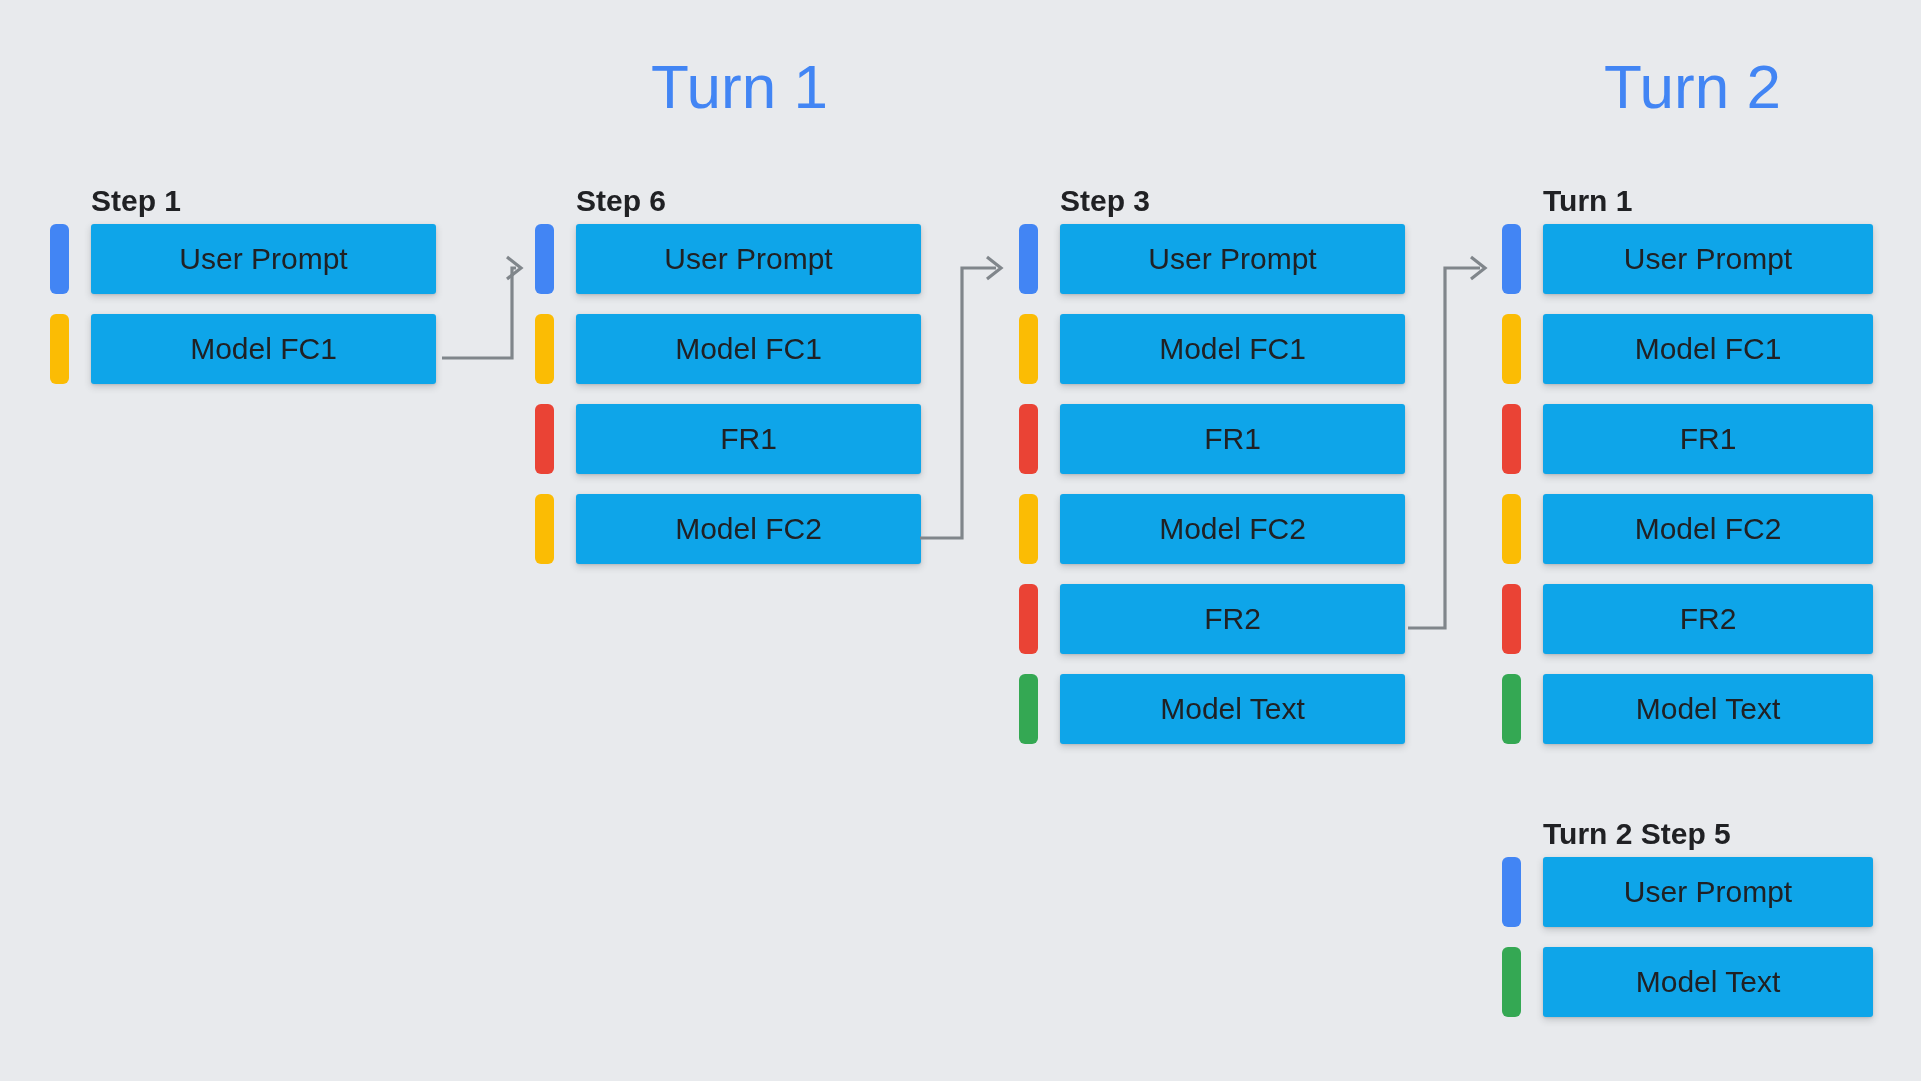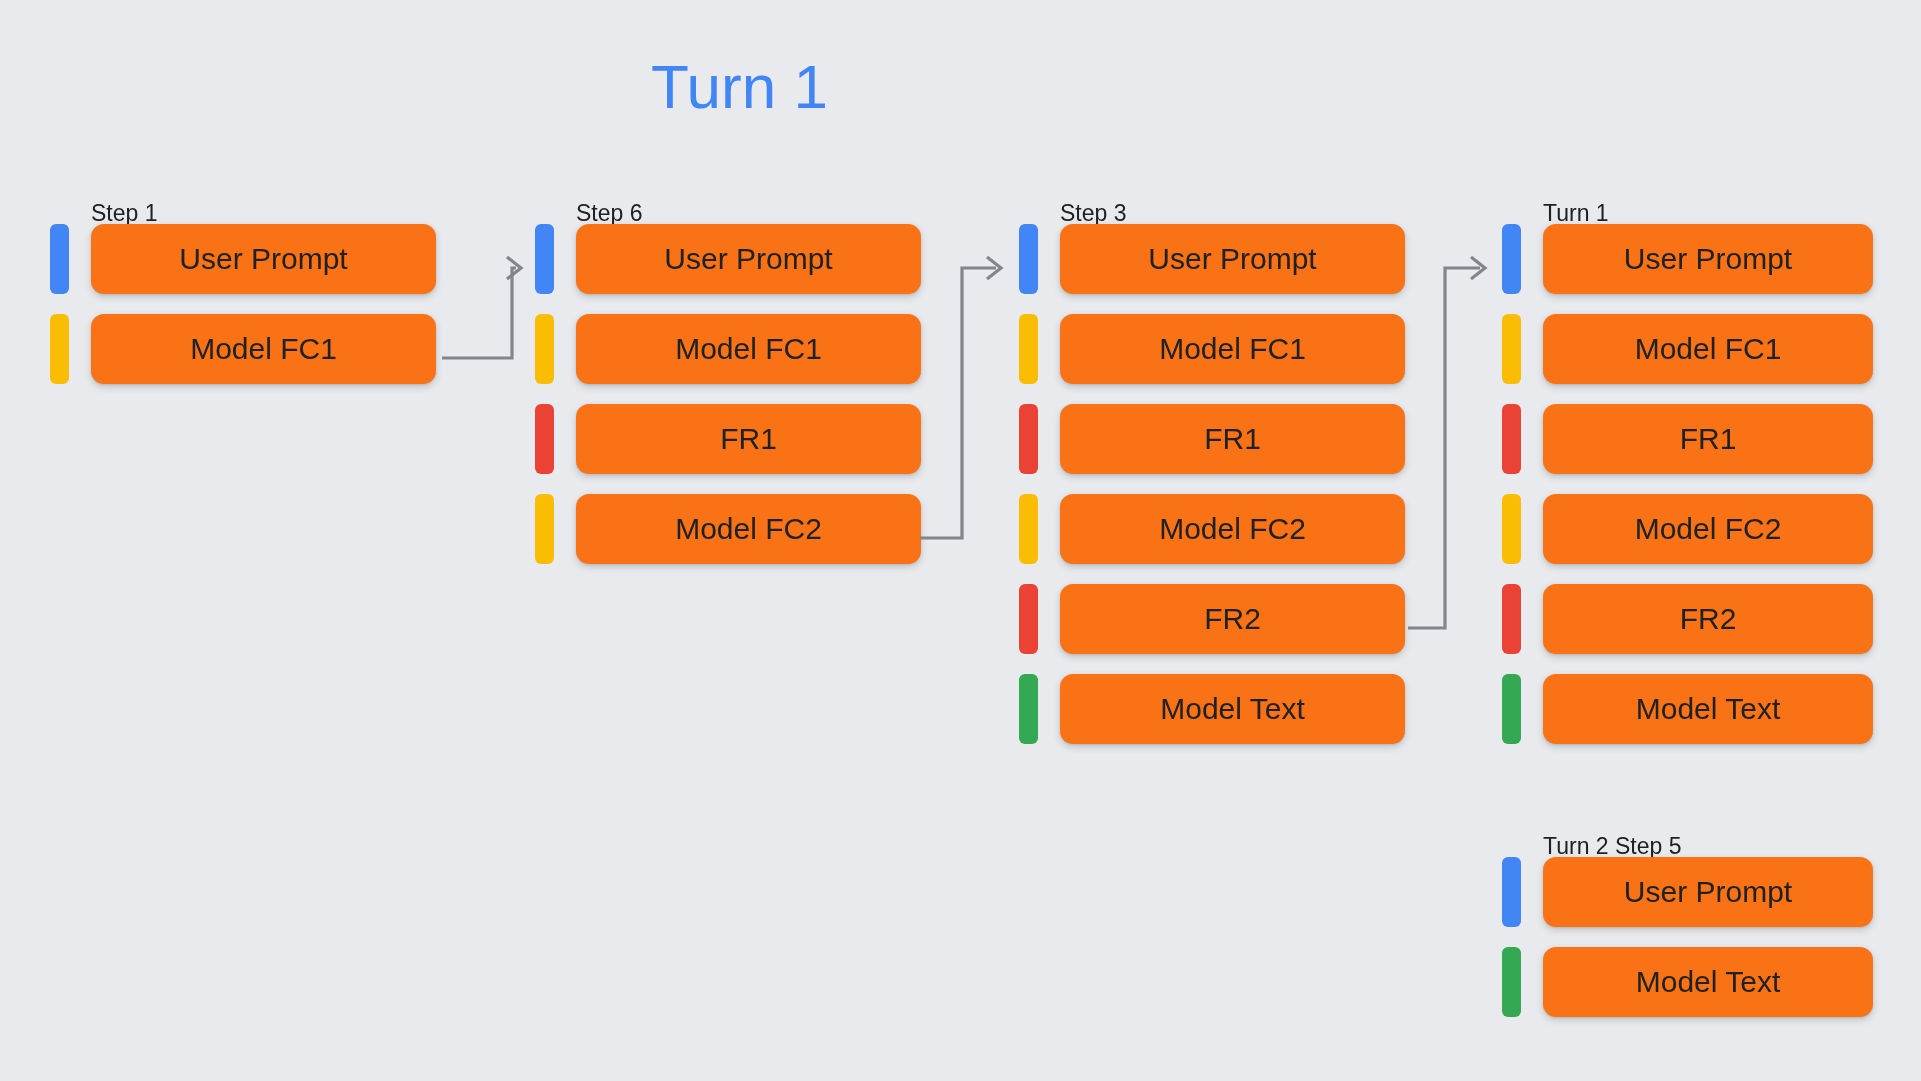--- a/index.html
+++ b/index.html
@@ -34,26 +34,26 @@
     line-height: 1;
   }
   #turn-heading-1 { left: 651px; top: 56px; }
   #turn-heading-2 { left: 1604px; top: 56px; }
 
   
   .column { position: absolute; }
 
   .column-label {
     position: absolute;
-    font-size: 23px;
-    font-weight: 400;
+    font-size: 30px;
+    font-weight: 700;
     color: #202124;
     white-space: nowrap;
     line-height: 1;
-    top: 16px;
+    top: 0px;
     left: 0px;
   }
 
   .rows {
     position: absolute;
     top: 38px;
     left: -41px;
   }
 
   
@@ -74,22 +74,22 @@
   }
 
   .bar.blue   { background: #4285f4; }
   .bar.yellow { background: #fbbc04; }
   .bar.red    { background: #ea4335; }
   .bar.green  { background: #34a853; }
 
   .card {
     margin-left: 22px;
     height: 70px;
-    background: #f97316;
-    border-radius: 13px;
+    background: #0ea5e9;
+    border-radius: 3px;
     box-shadow: 0 3px 7px rgba(60,64,67,0.22), 0 1px 2px rgba(60,64,67,0.12);
     display: flex;
     align-items: center;
     justify-content: center;
     flex: 0 0 auto;
   }
 
   .card-label {
     font-size: 30px;
     font-weight: 400;
@@ -121,20 +121,21 @@
     stroke-linecap: butt;
     stroke-linejoin: miter;
   }
 </style>
 </head>
 <body>
 
 <div id="canvas">
 
   <div id="turn-heading-1" class="turn-heading">Turn 1</div>
+  <div id="turn-heading-2" class="turn-heading">Turn 2</div>
 
   <div class="column" id="column-0" style="left:91px; top:186px;">
     <div class="column-label">Step 1</div>
     <div class="rows">
       <div class="row">
         <div class="bar blue"></div>
         <div class="card" style="width:345px;">
           <span class="card-label">User Prompt</span>
         </div>
       </div>

